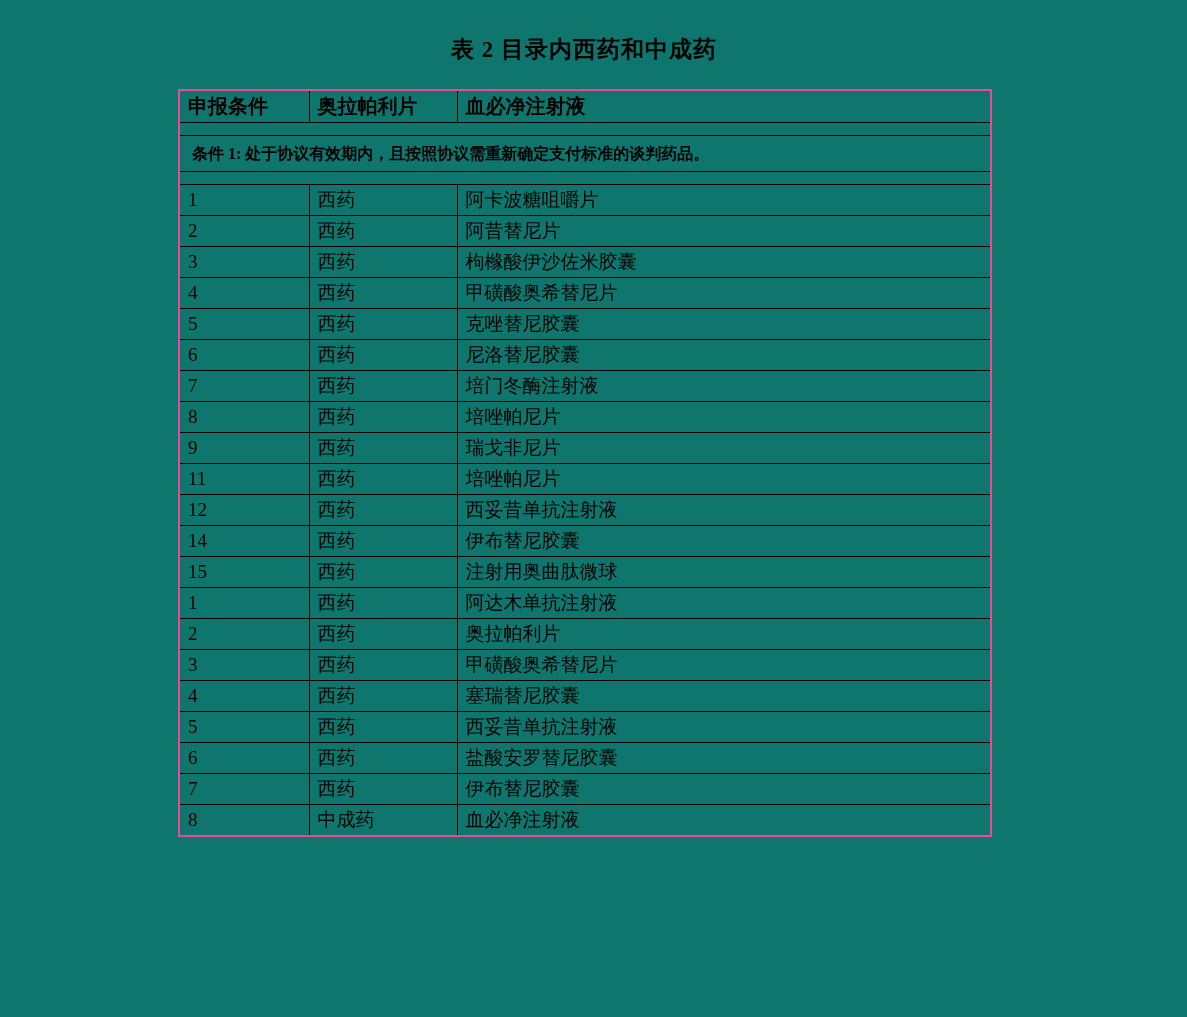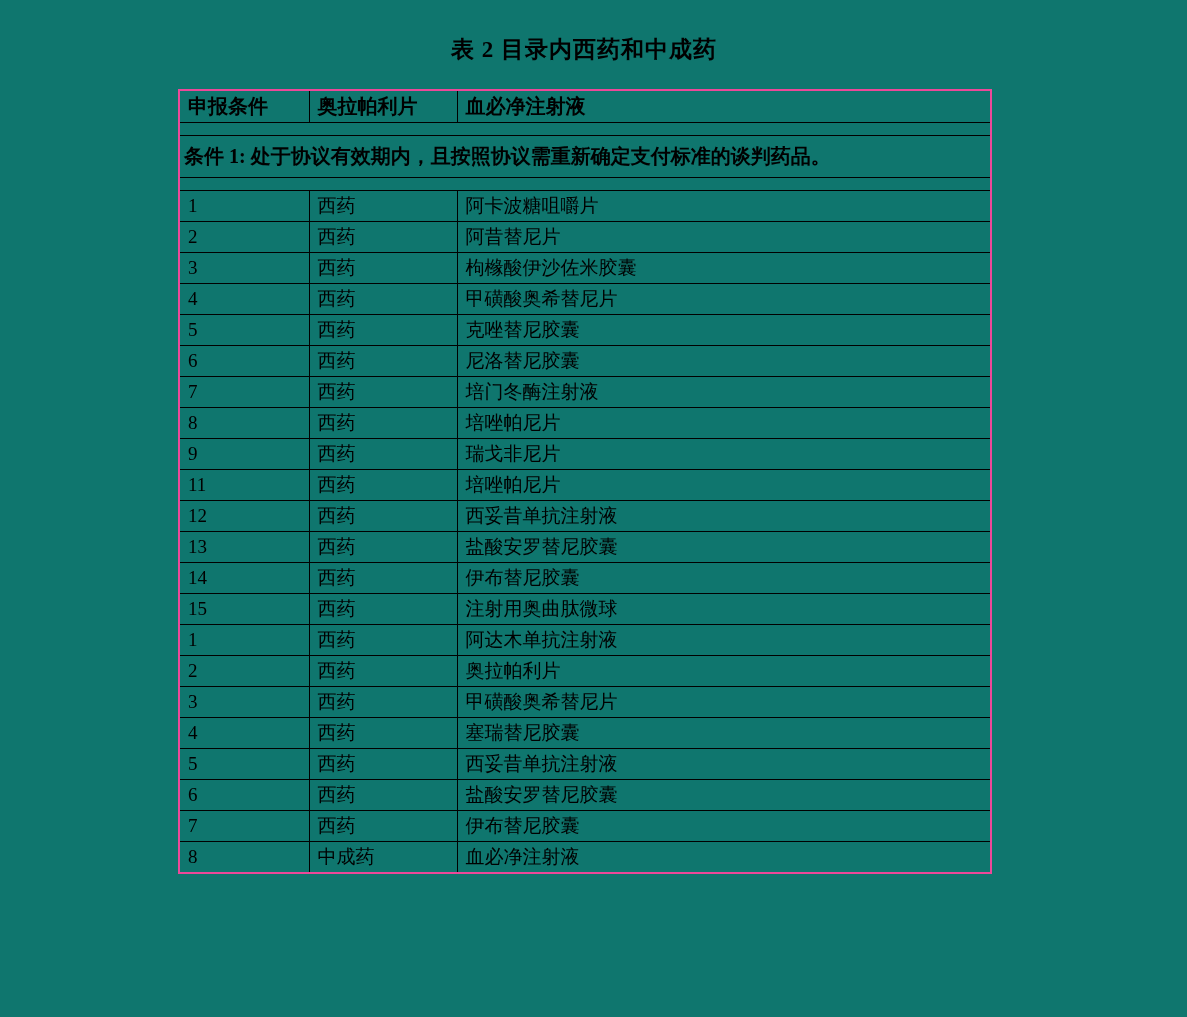--- a/index.html
+++ b/index.html
@@ -39,24 +39,24 @@
     padding: 2px 8px;
     height: 31px;
     overflow: hidden;
     white-space: nowrap;
   }
   .drug-table th {
     font-size: 20px;
     font-weight: bold;
   }
   .drug-table tr.condition-row td {
-    font-size: 20px;
+    font-size: 16px;
     font-weight: bold;
     line-height: 1.45;
-    padding: 6px 4px;
+    padding: 6px 12px;
     height: auto;
     white-space: normal;
   }
   .drug-table tr.spacer-row td {
     height: 13px;
     padding: 0;
   }
 </style>
 </head>
 <body>
@@ -136,25 +136,20 @@
           <td>11</td>
           <td>西药</td>
           <td>培唑帕尼片</td>
         </tr>
         <tr>
           <td>12</td>
           <td>西药</td>
           <td>西妥昔单抗注射液</td>
         </tr>
         <tr>
-          <td>13</td>
-          <td>西药</td>
-          <td>盐酸安罗替尼胶囊</td>
-        </tr>
-        <tr>
           <td>14</td>
           <td>西药</td>
           <td>伊布替尼胶囊</td>
         </tr>
         <tr>
           <td>15</td>
           <td>西药</td>
           <td>注射用奥曲肽微球</td>
         </tr>
         <tr>

